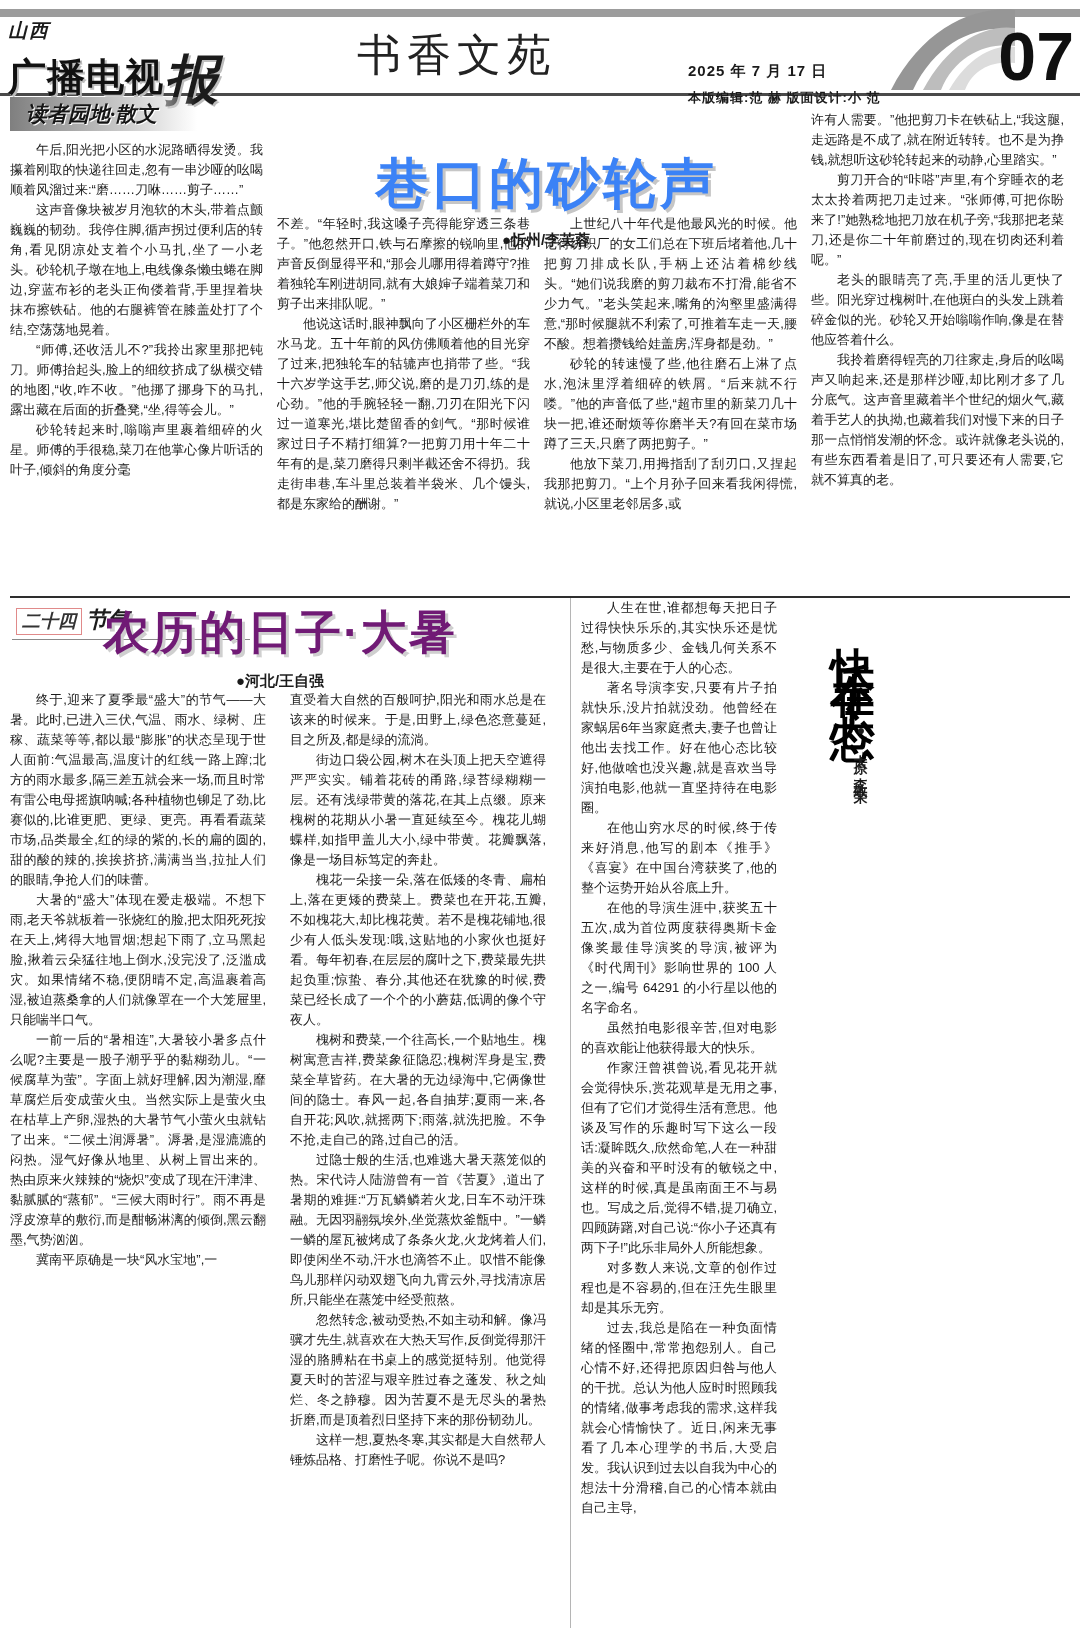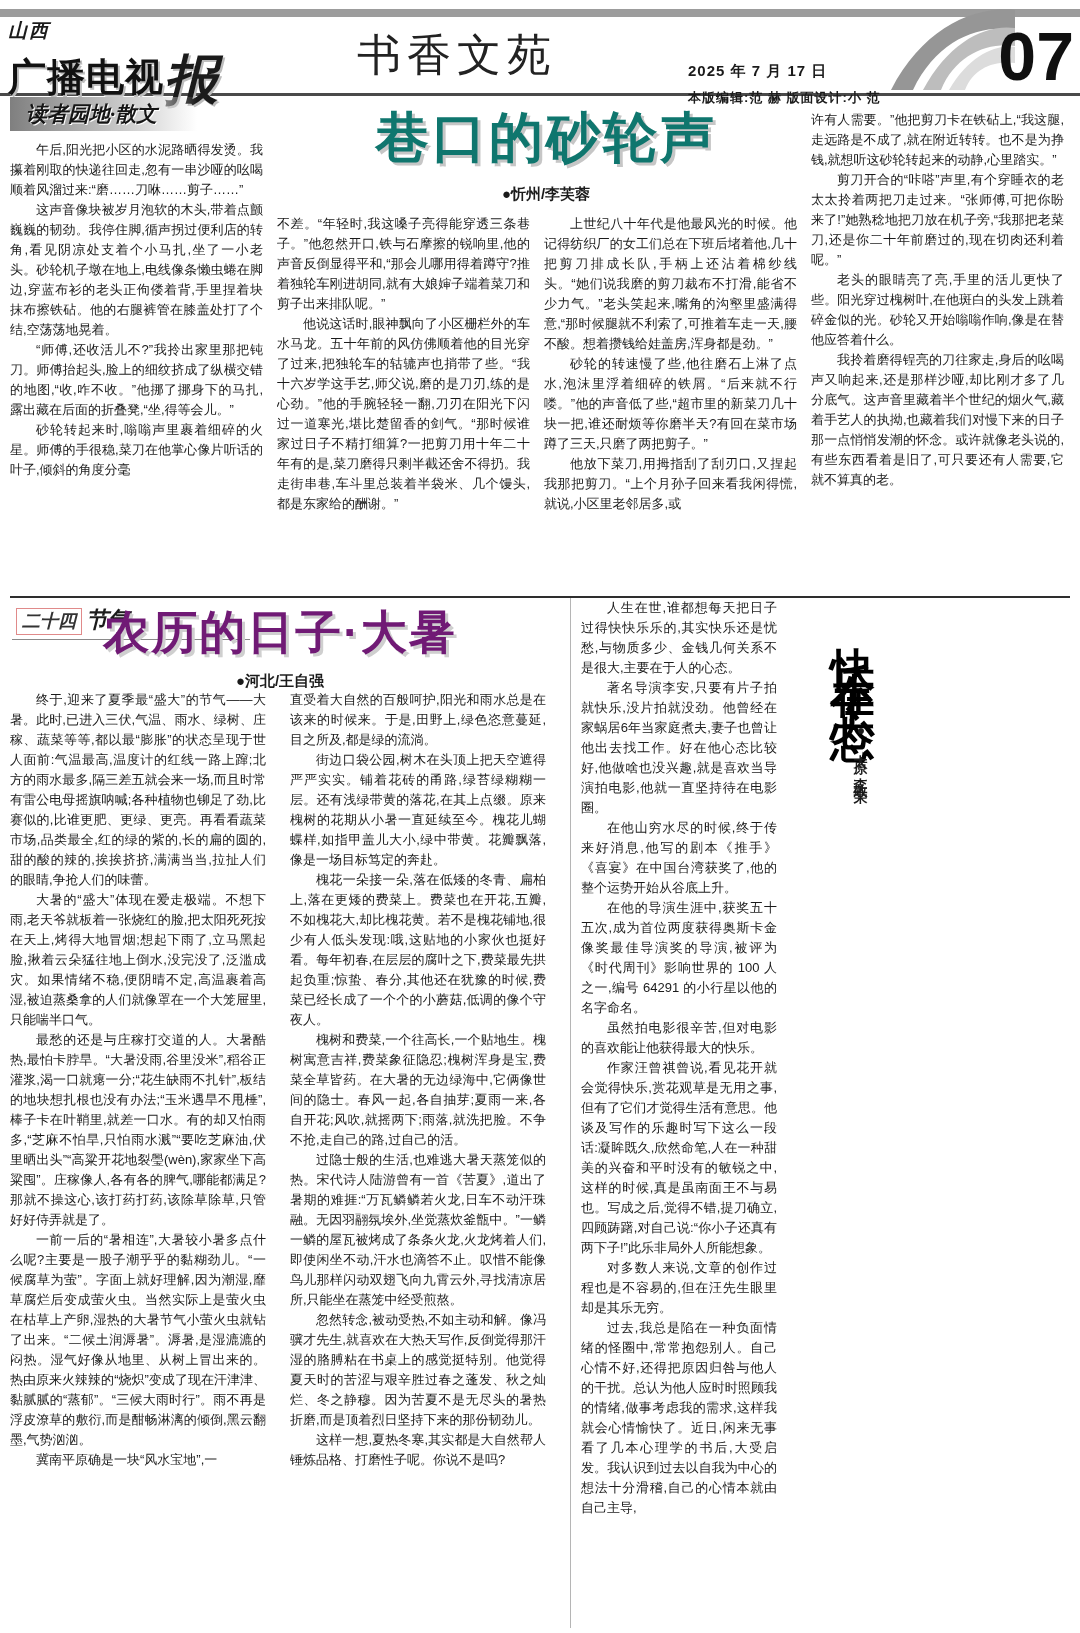--- a/index.html
+++ b/index.html
@@ -25,22 +25,22 @@
   .col{ text-align:justify;font-size:13px;line-height:20px;overflow:hidden;box-sizing:border-box;}
   .col p{margin:0;text-indent:2em;}
   .cont p:first-child{text-indent:0;}
   
   .art1{position:relative;margin:0 10px;height:500px;}
   .label1{display:inline-block;margin-top:1px;padding:3px 40px 3px 16px;
           background:linear-gradient(90deg,#7f7f7f,#d6d6d6 70%,rgba(214,214,214,0));
           font:italic 700 21px "Liberation Serif","DejaVu Serif",serif;color:#151515;
           text-shadow:1px 1px 0 #fff;}
   .a1head{position:absolute;left:268px;top:6px;width:536px;text-align:center;}
-  .a1title{font:900 54px "Liberation Sans",sans-serif;letter-spacing:3px;color:#0f766e;
-           text-shadow:3px 3px 0 #c6c6c6;}
+  .a1title{font:900 54px "Liberation Sans",sans-serif;letter-spacing:3px;color:#3b82f6;
+           text-shadow:3px 3px 0 #c6c6c6;margin-top:46px;}
   .a1author{margin-top:10px;font-weight:700;font-size:15px;}
   .a1cols{display:flex;gap:14px;position:absolute;top:0;left:0;right:0;}
   .a1col{width:253px;height:496px;}
   .a1c1{padding-top:44px;}
   .a1c2,.a1c3{padding-top:118px;}
   .a1c4{padding-top:14px;}
   
   .lower{position:relative;margin:0 10px;height:1036px;border-top:2px solid #2e2e2e;}
   .label2{position:absolute;left:2px;top:7px;border-bottom:1px solid #8a8a8a;
           padding:0 120px 4px 4px;white-space:nowrap;}
@@ -119,21 +119,20 @@
       <div class="a1author">●忻州/李芙蓉</div>
     </div>
   </div>
 
   <div class="lower clearfix">
 
     <div class="a2cols">
       <div class="col a2col">
           <p>终于,迎来了夏季最“盛大”的节气——大暑。此时,已进入三伏,气温、雨水、绿树、庄稼、蔬菜等等,都以最“膨胀”的状态呈现于世人面前:气温最高,温度计的红线一路上蹿;北方的雨水最多,隔三差五就会来一场,而且时常有雷公电母摇旗呐喊;各种植物也铆足了劲,比赛似的,比谁更肥、更绿、更亮。再看看蔬菜市场,品类最全,红的绿的紫的,长的扁的圆的,甜的酸的辣的,挨挨挤挤,满满当当,拉扯人们的眼睛,争抢人们的味蕾。</p>
           <p>大暑的“盛大”体现在爱走极端。不想下雨,老天爷就板着一张烧红的脸,把太阳死死按在天上,烤得大地冒烟;想起下雨了,立马黑起脸,揪着云朵猛往地上倒水,没完没了,泛滥成灾。如果情绪不稳,便阴晴不定,高温裹着高湿,被迫蒸桑拿的人们就像罩在一个大笼屉里,只能喘半口气。</p>
-          <p>最愁的还是与庄稼打交道的人。大暑酷热,最怕卡脖旱。“大暑没雨,谷里没米”,稻谷正灌浆,渴一口就瘪一分;“花生缺雨不扎针”,板结的地块想扎根也没有办法;“玉米遇旱不甩棰”,棒子卡在叶鞘里,就差一口水。有的却又怕雨多,“芝麻不怕旱,只怕雨水溅”“要吃芝麻油,伏里晒出头”“高粱开花地裂璺(wèn),家家坐下高粱囤”。庄稼像人,各有各的脾气,哪能都满足?那就不操这心,该打药打药,该除草除草,只管好好侍弄就是了。</p>
           <p>一前一后的“暑相连”,大暑较小暑多点什么呢?主要是一股子潮乎乎的黏糊劲儿。“一候腐草为萤”。字面上就好理解,因为潮湿,靡草腐烂后变成萤火虫。当然实际上是萤火虫在枯草上产卵,湿热的大暑节气小萤火虫就钻了出来。“二候土润溽暑”。溽暑,是湿漉漉的闷热。湿气好像从地里、从树上冒出来的。热由原来火辣辣的“烧炽”变成了现在汗津津、黏腻腻的“蒸郁”。“三候大雨时行”。雨不再是浮皮潦草的敷衍,而是酣畅淋漓的倾倒,黑云翻墨,气势汹汹。</p>
           <p>冀南平原确是一块“风水宝地”,一</p>
         </div>
       <div class="col a2col cont">
           <p>直受着大自然的百般呵护,阳光和雨水总是在该来的时候来。于是,田野上,绿色恣意蔓延,目之所及,都是绿的流淌。</p>
           <p>街边口袋公园,树木在头顶上把天空遮得严严实实。铺着花砖的甬路,绿苔绿糊糊一层。还有浅绿带黄的落花,在其上点缀。原来槐树的花期从小暑一直延续至今。槐花儿蝴蝶样,如指甲盖儿大小,绿中带黄。花瓣飘落,像是一场目标笃定的奔赴。</p>
           <p>槐花一朵接一朵,落在低矮的冬青、扁柏上,落在更矮的费菜上。费菜也在开花,五瓣,不如槐花大,却比槐花黄。若不是槐花铺地,很少有人低头发现:哦,这贴地的小家伙也挺好看。每年初春,在层层的腐叶之下,费菜最先拱起负重;惊蛰、春分,其他还在犹豫的时候,费菜已经长成了一个个的小蘑菇,低调的像个守夜人。</p>
           <p>槐树和费菜,一个往高长,一个贴地生。槐树寓意吉祥,费菜象征隐忍;槐树浑身是宝,费菜全草皆药。在大暑的无边绿海中,它俩像世间的隐士。春风一起,各自抽芽;夏雨一来,各自开花;风吹,就摇两下;雨落,就洗把脸。不争不抢,走自己的路,过自己的活。</p>
           <p>过隐士般的生活,也难逃大暑天蒸笼似的热。宋代诗人陆游曾有一首《苦夏》,道出了暑期的难捱:“万瓦鳞鳞若火龙,日车不动汗珠融。无因羽翮氛埃外,坐觉蒸炊釜甑中。”一鳞一鳞的屋瓦被烤成了条条火龙,火龙烤着人们,即使闲坐不动,汗水也滴答不止。叹惜不能像鸟儿那样闪动双翅飞向九霄云外,寻找清凉居所,只能坐在蒸笼中经受煎熬。</p>
           <p>忽然转念,被动受热,不如主动和解。像冯骥才先生,就喜欢在大热天写作,反倒觉得那汗湿的胳膊粘在书桌上的感觉挺特别。他觉得夏天时的苦涩与艰辛胜过春之蓬发、秋之灿烂、冬之静穆。因为苦夏不是无尽头的暑热折磨,而是顶着烈日坚持下来的那份韧劲儿。</p>

